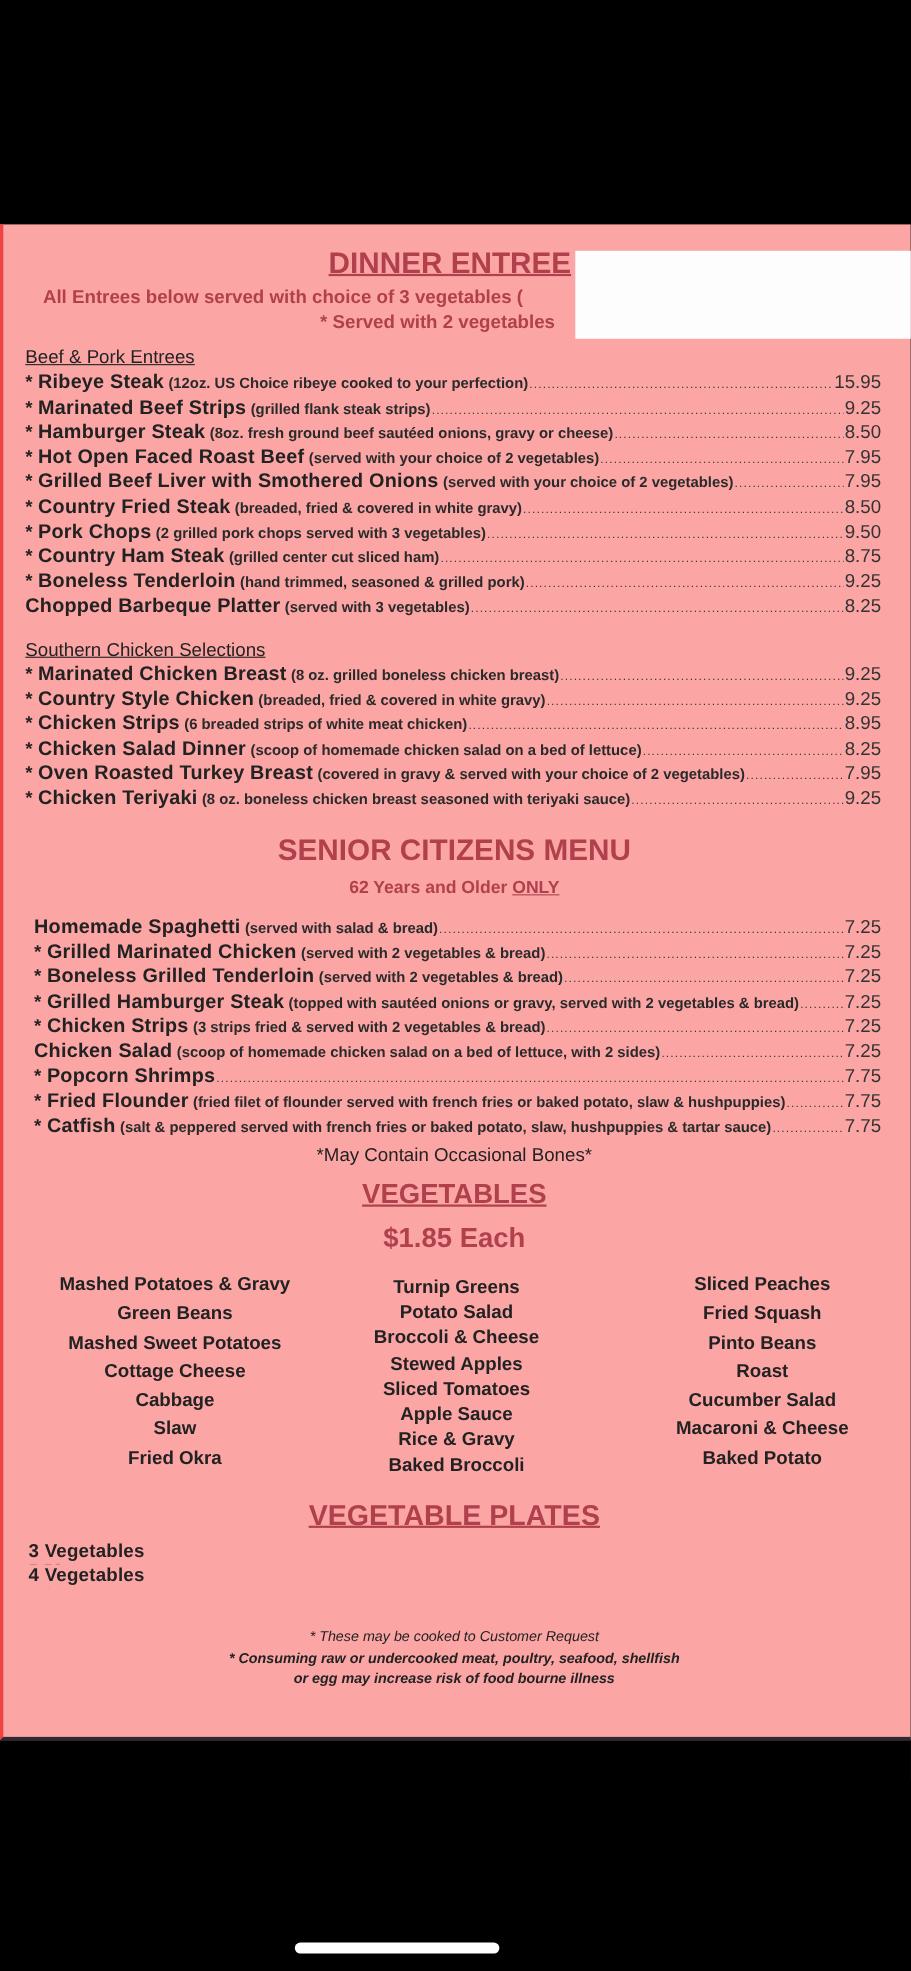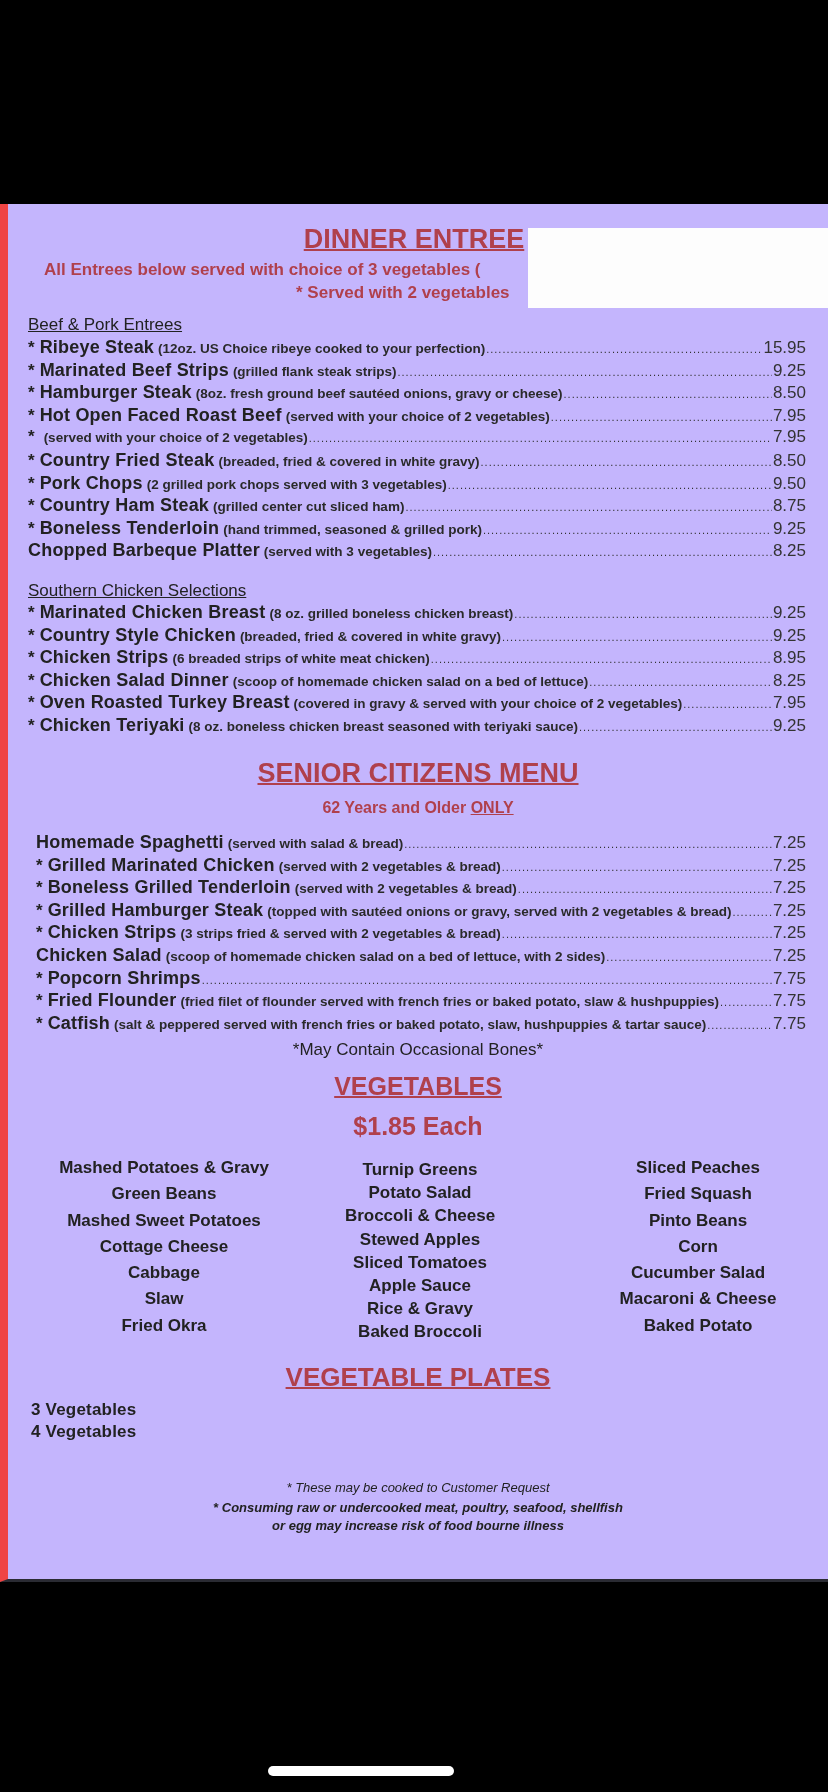--- a/index.html
+++ b/index.html
@@ -2,22 +2,22 @@
 <html><head>
 <meta charset="utf-8">
 <style>
   * { margin: 0; padding: 0; box-sizing: border-box; }
   html, body { width: 828px; height: 1792px; background: #000; overflow: hidden; }
   body { position: relative; font-family: "Liberation Sans", sans-serif; }
 
   .top-black { position: absolute; left: 0; top: 0; width: 828px; height: 204px; background: #000; }
   .page {
     position: absolute; left: 0; top: 204px; width: 828px; height: 1378px;
-    background: #c4b5fd;
-    border-left: 8px solid #ef4444;
+    background: #fca5a5;
+    border-left: 3px solid #ef4444;
     border-bottom: 3px solid #2a2b33;
     color: #1f1f22;
   }
   .redact {
     position: absolute; left: 520px; top: 24px; width: 308px; height: 80px; background: #fdfdfd;
   }
   .red { color: #b0404c; }
   .center { position: absolute; left: 0; width: 820px; text-align: center; }
 
   .h-dinner { top: 20px; font-size: 27px; font-weight: bold; text-decoration: underline; text-decoration-thickness: 2px; padding-left: 0; }
@@ -29,21 +29,21 @@
 
   .list { position: absolute; left: 20px; width: 778px; }
   .row { display: flex; align-items: baseline; height: 22.6px; white-space: nowrap; overflow: hidden; }
   .row .name { font-size: 18px; font-weight: bold; letter-spacing: 0.2px; color: #222; }
   .row .desc { font-size: 13.5px; font-weight: bold; color: #2a2a2a; margin-left: 4px; }
   .row .dots { flex: 1; overflow: hidden; font-size: 11px; color: #333; letter-spacing: 1px; margin: 0 1px; }
   .row .dots::before { content: "....................................................................................................................................................................................................................................................................................................."; }
   .row .price { font-size: 17px; color: #333; font-weight: normal; }
   .row .star { font-size: 17px; font-weight: bold; margin-right: 5px; color: #222; }
 
-  .h-senior { top: 554px; font-size: 27px; font-weight: bold; text-decoration: underline; text-decoration-thickness: 2px; text-align: center; }
+  .h-senior { top: 554px; font-size: 27px; font-weight: bold; text-decoration-thickness: 2px; text-align: center; }
   .sub-senior { top: 595px; font-size: 16px; font-weight: bold; }
   .sub-senior u { text-decoration: underline; }
 
   .bones { top: 836px; font-size: 17px; color: #222; }
 
   .h-veg { top: 868px; font-size: 25px; font-weight: bold; text-decoration: underline; text-decoration-thickness: 2px; text-align: center; }
   .veg-price { top: 908px; font-size: 25px; font-weight: bold; }
 
   .veg-col { position: absolute; top: 954px; text-align: center; font-size: 17px; color: #222; font-weight: bold; }
   .veg-col div { height: 26.3px; }
@@ -104,20 +104,21 @@
       </div>
       <div class="row">
         <span class="star">*</span>
         <span class="name">Hot Open Faced Roast Beef</span>
         <span class="desc">(served with your choice of 2 vegetables)</span>
         <span class="dots"></span>
         <span class="price">7.95</span>
       </div>
       <div class="row">
         <span class="star">*</span>
+        <span class="name">Grilled Beef Liver with Smothered Onions</span>
         <span class="desc">(served with your choice of 2 vegetables)</span>
         <span class="dots"></span>
         <span class="price">7.95</span>
       </div>
       <div class="row">
         <span class="star">*</span>
         <span class="name">Country Fried Steak</span>
         <span class="desc">(breaded, fried &amp; covered in white gravy)</span>
         <span class="dots"></span>
         <span class="price">8.50</span>
@@ -284,21 +285,21 @@
       <div>Mashed Sweet Potatoes</div>
       <div>Cottage Cheese</div>
       <div>Cabbage</div>
       <div>Slaw</div>
       <div>Fried Okra</div>
     </div>
   <div class="veg-col c3">
       <div>Sliced Peaches</div>
       <div>Fried Squash</div>
       <div>Pinto Beans</div>
-      <div>Corn</div>
+      <div>Roast</div>
       <div>Cucumber Salad</div>
       <div>Macaroni &amp; Cheese</div>
       <div>Baked Potato</div>
     </div>
 
   <div class="center red h-vegplates">VEGETABLE PLATES</div>
   <div class="plates">
       <div class="row">
         <span class="name">3 Vegetables</span>
         <span class="dots"></span>

